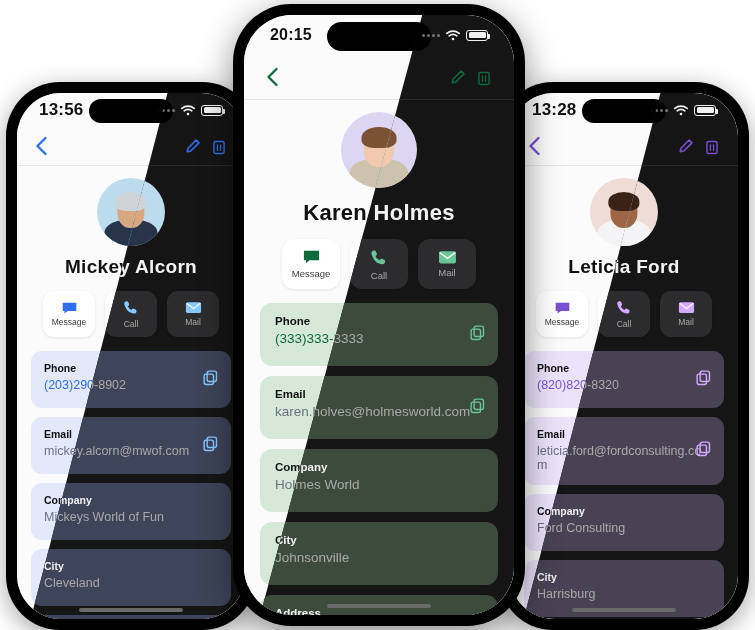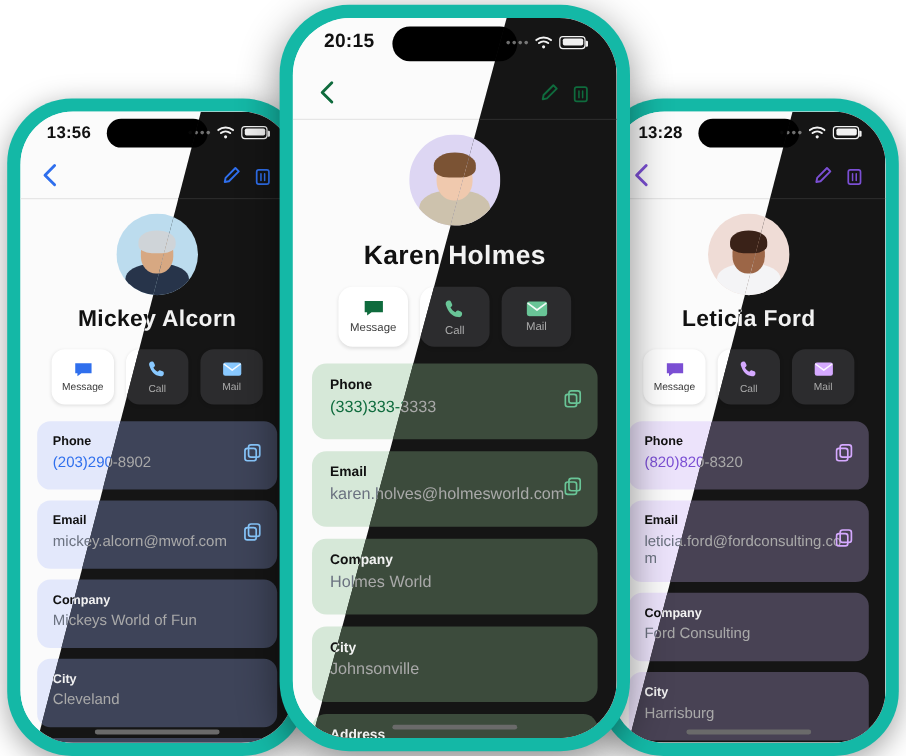--- a/index.html
+++ b/index.html
@@ -7,21 +7,21 @@
     width:755px; height:630px; overflow:hidden;
     background:#ffffff;
     font-family:"Liberation Sans","DejaVu Sans",sans-serif;
     -webkit-font-smoothing:antialiased;
   }
   #stage{ position:relative; width:755px; height:630px; }
 
   
   .phone{
     position:absolute;
-    background:#14b8a6;
+    background:#000000;
     border-radius:54px;
     padding:11px;
     box-shadow:0 10px 34px rgba(0,0,0,.45);
   }
   .phone.side{ box-shadow:0 6px 24px rgba(0,0,0,.35); }
   .screen{
     position:relative;
     width:100%; height:100%;
     border-radius:44px;
     overflow:hidden;
@@ -32,21 +32,21 @@
   .layer.dark{
     clip-path: polygon(100% 0%, 100% 100%, 0% 100%);
   }
 
   
   .statusbar{
     position:relative; height:34px;
     display:flex; align-items:center;
     padding:0 22px;
   }
-  .sb-time{ font-size:14px; font-weight:700; letter-spacing:.2px; }
+  .sb-time{ font-size:17px; font-weight:700; letter-spacing:.2px; }
   .sb-right{ margin-left:auto; display:flex; align-items:center; gap:6px; }
   .sb-dots{ display:flex; gap:2px; align-items:flex-end; }
   .sb-dots i{ width:3px; height:3px; border-radius:50%; display:block; }
   .wifi svg{ display:block; }
   .batt{
     width:22px; height:11px; border-radius:3px;
     border:1.4px solid currentColor; position:relative;
   }
   .batt::after{
     content:""; position:absolute; right:-3px; top:3px;

